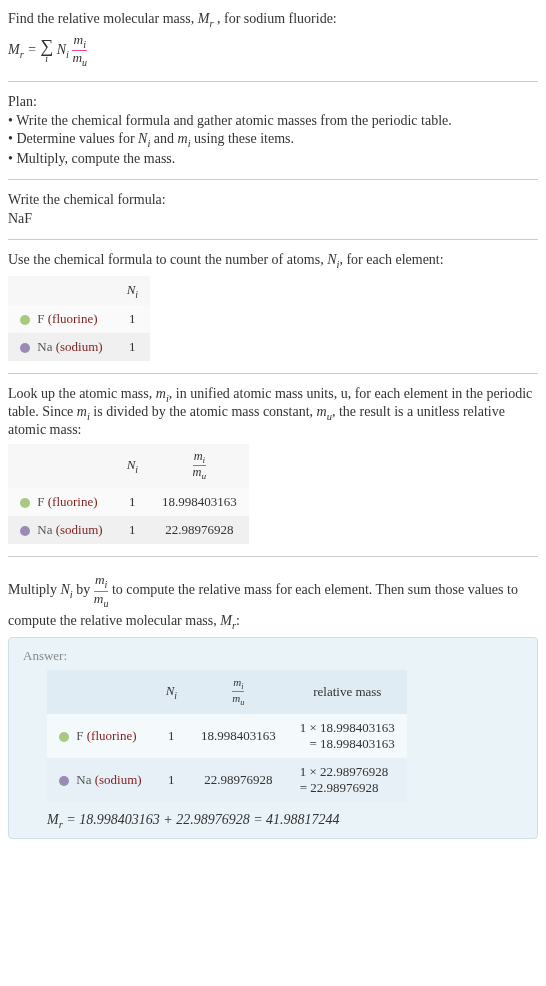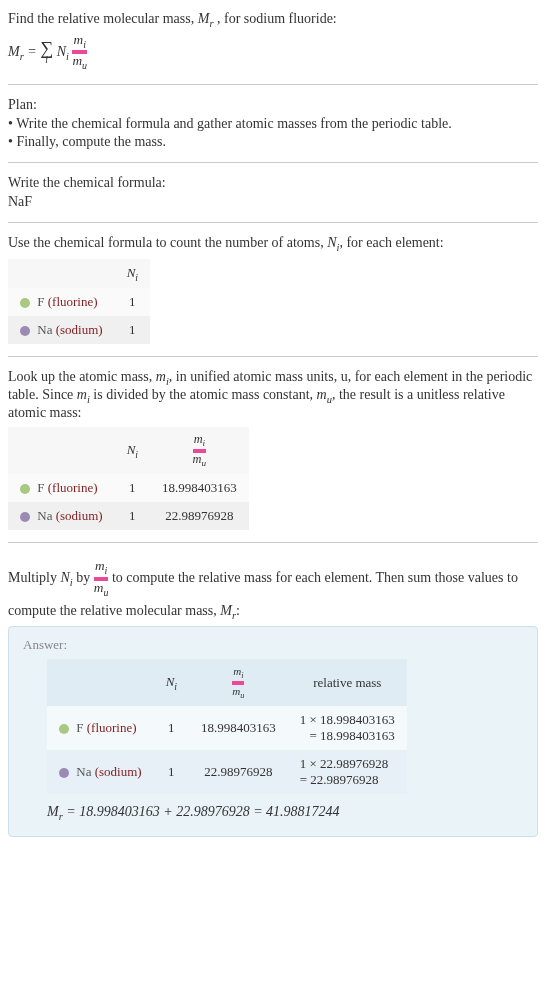--- a/index.html
+++ b/index.html
@@ -23,21 +23,21 @@
 }
 .sub { vertical-align: sub; font-size: 0.75em; }
 .frac {
   display: inline-block;
   vertical-align: middle;
   text-align: center;
   font-size: 0.95em;
   line-height: 1.1;
 }
 .frac .num { display: block; }
-.frac .den { display: block; border-top: 4px solid #ec4899; }
+.frac .den { display: block; border-top: 1px solid #ec4899; }
 .sigma {
   display: inline-block;
   vertical-align: middle;
   text-align: center;
   line-height: 0.9;
 }
 .sigma .big { font-size: 1.3em; }
 .sigma .below { display:block; font-size:0.7em; font-style:italic; }
 table.data-table {
   border-collapse: collapse;
@@ -72,21 +72,21 @@
   vertical-align: middle;
 }
 .dot-green { background: #a8c97f; }
 .dot-purple { background: #9b8bb4; }
 .element-label { color: #555; }
 .element-sub { color: #7f1d1d; }
 .answer-box {
   background: #eaf3f8;
   border: 1px solid #cde0ea;
   border-radius: 4px;
-  padding: 10px 14px 14px 14px;
+  padding: 10px 14px 8px 14px;
   margin-top: 6px;
 }
 .answer-box .answer-label {
   color: #888;
   font-size: 13px;
   margin-bottom: 6px;
 }
 .answer-box table.data-table th { background: #e0ecf3; }
 .answer-box table.data-table tr.row-even td,
 .answer-box table.data-table tr.row-even th.rowhead { background: #f4f9fc; }
@@ -120,21 +120,28 @@
     <span class="num"><span>m</span><span class="sub">i</span></span>
     <span class="den"><span>m</span><span class="sub">u</span></span>
   </span>
 </p>
 
 <hr class="section-divider">
 
 <p>Plan:</p>
 <div class="indent-list">
   <p>• Write the chemical formula and gather atomic masses from the periodic table.</p>
-  <p>• Finally, compute the mass.</p>
+  <p>
+    <span>• Determine values for </span>
+    <span class="formula-line"><span>N</span><span class="sub">i</span></span>
+    <span> and </span>
+    <span class="formula-line"><span>m</span><span class="sub">i</span></span>
+    <span> using these items.</span>
+  </p>
+  <p>• Multiply, compute the mass.</p>
 </div>
 
 <hr class="section-divider">
 
 <p>Write the chemical formula:</p>
 <p>NaF</p>
 
 <hr class="section-divider">
 
 <p>

